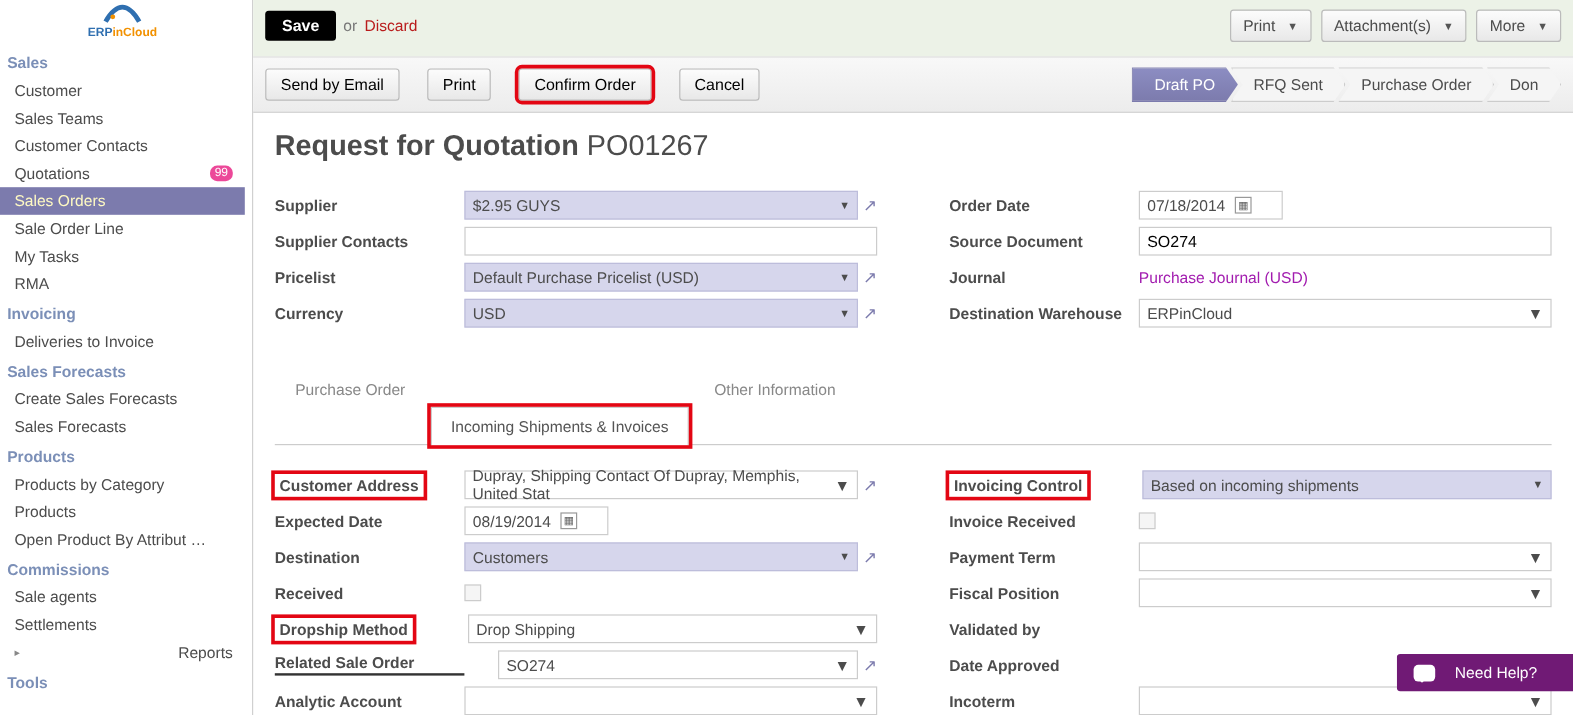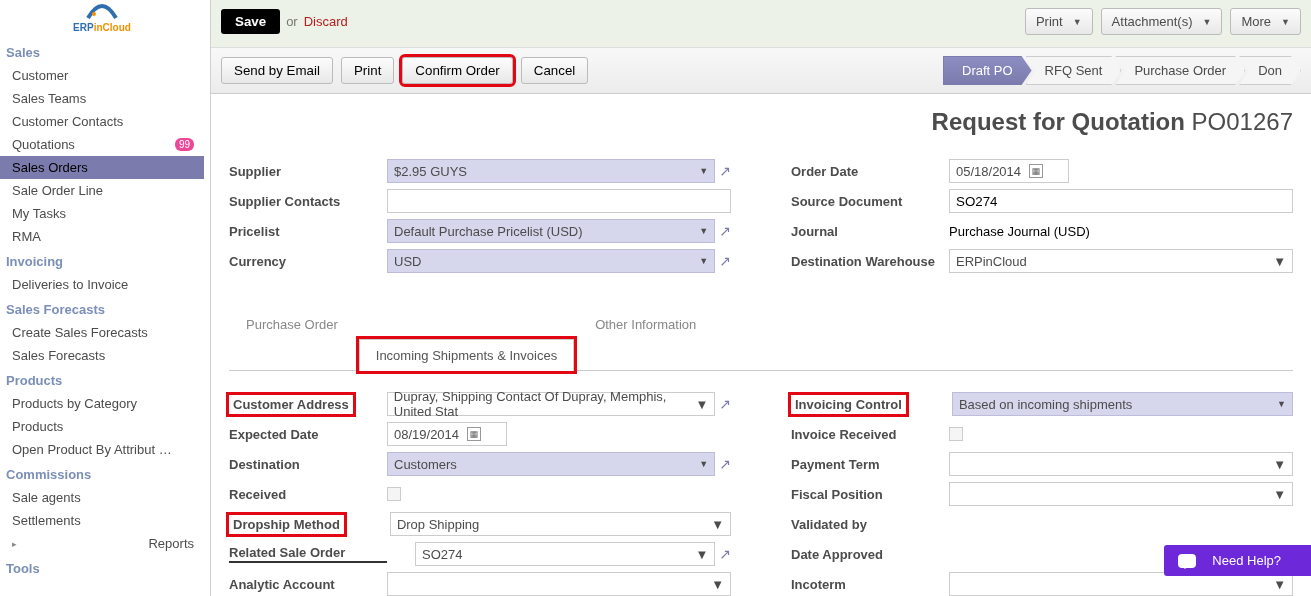--- a/index.html
+++ b/index.html
@@ -3,62 +3,62 @@
 <meta charset="utf-8">
 <style>
 * { box-sizing: border-box; margin: 0; padding: 0; font-family: Arial, Helvetica, sans-serif; }
 body { background: #fff; font-size: 13px; color: #4c4c4c; width: 1311px; }
 .layout { display: flex; }
 .sidebar { width: 210px; flex-shrink: 0; padding-right: 6px; }
 .logo { text-align: center; padding: 0 0 6px 0; color: #7b8fb7; font-size: 10px; font-weight: bold;}
 .logo svg { display:block; margin:0 auto; }
 .section-head { color: #7b8fb7; font-weight: bold; padding: 6px 4px 4px 6px; font-size: 13px; }
 .menu-item { padding: 4px 10px 4px 12px; color: #4c4c4c; cursor: pointer; position: relative; display:flex; justify-content:space-between; align-items:center;}
-.menu-item.active { background: #7c7bad; color: #000000; text-align: right; }
+.menu-item.active { background: #7c7bad; color: #fef9c3; text-align: right; }
 .menu-item .badge { background:#ec4899; color:#fff; font-size:10px; padding:1px 4px; border-radius:6px;}
 .caret-before::before { content:"▸"; font-size:9px; margin-right:4px; color:#888;}
 .main { flex: 1; border-left: 1px solid #d0d0d0; background:#fff; }
 .topbar { background: #ecf2e7; padding: 8px 10px 12px 10px; display: flex; align-items: center; gap:6px;}
 .save-btn { background:#000; color:#fff; padding:5px 14px; border:none; border-radius:3px; font-weight:bold; cursor:pointer;}
 .or {color:#777;}
 .discard {color:#b91c1c; cursor:pointer;}
 .top-right { margin-left:auto; display:flex; gap:8px;}
 .drop-btn { background:linear-gradient(#fcfcfc,#e8e8e8); border:1px solid #bbb; padding:5px 10px; border-radius:3px; cursor:pointer; display:flex; align-items:center; gap:6px;}
 .caret-down::after{content:"▼"; font-size:9px; margin-left:4px; color:#555;}
-.actionbar {background:linear-gradient(#f8f8f8,#ececec); border-top:1px solid #ddd; border-bottom:1px solid #ccc; padding:8px 10px; display:flex; align-items:center; gap:8px; position:relative;}
+.actionbar {background:linear-gradient(#f8f8f8,#ececec); border-top:1px solid #ddd; border-bottom:1px solid #ccc; padding:8px 10px; display:flex; align-items:center; gap:23px; position:relative;}
 .std-btn {background:linear-gradient(#fcfcfc,#e8e8e8); border:1px solid #bbb; padding:5px 12px; border-radius:3px; cursor:pointer;}
 .redbox {outline:3px solid #e30613;}
 .status-steps {margin-left:auto; display:flex;}
 .step {padding:6px 18px; background:#f5f5f5; border:1px solid #ccc; position:relative; clip-path: polygon(0 0, calc(100% - 10px) 0, 100% 50%, calc(100% - 10px) 100%, 0 100%, 10px 50%); margin-left:-6px; cursor:pointer;}
 .step.first{clip-path: polygon(0 0, calc(100% - 10px) 0, 100% 50%, calc(100% - 10px) 100%, 0 100%); margin-left:0;}
 .step.active{background:linear-gradient(#8c8dc2,#7c7bad); color:#fff; border-color:#7c7bad;}
 .content {padding:14px 18px 40px 18px;}
-h1 {font-size:24px; font-weight:bold; color:#4c4c4c; margin-bottom:18px;text-align:right;}
+h1 {font-size:24px; font-weight:bold; color:#4c4c4c; margin-bottom:18px;}
 h1 .suffix{font-weight:normal;}
 .form-grid {display:flex; gap:60px;}
 .col {flex:1;}
 .row {display:flex; align-items:center; margin:4px 0; min-height:26px;}
 .row label {width:158px; font-weight:bold; color:#4c4c4c; flex-shrink:0;}
 .row label.redbox{outline:3px solid #e30613; padding:2px 4px; width:auto; margin-right:4px;}
 .row label.u{font-weight:bold; border-bottom:2px solid #333; padding-bottom:1px;}
 .lav-select{flex:1; background:#d6d6ec; border:1px solid #bdbddb; height:24px; display:flex; align-items:center; padding:0 6px; justify-content:space-between; cursor:pointer;}
 .lav-select .tri{font-size:9px;}
 .plain-select{flex:1; background:#fff; border:1px solid #ccc; height:24px; display:flex; align-items:center; padding:0 6px; justify-content:space-between; cursor:pointer;}
 .plain-input{flex:1; background:#fff; border:1px solid #ccc; height:24px; padding:0 6px;}
 .date-input{background:#fff; border:1px solid #ccc; height:24px; padding:0 6px; display:flex; align-items:center; gap:8px; width:120px;}
 .date-icon{border:1px solid #999; width:14px; height:14px; display:inline-flex; align-items:center; justify-content:center; font-size:9px; color:#666;}
 .launch-icon{color:#7c7bad; margin-left:4px; cursor:pointer; font-size:14px;}
 .tabs{margin-top:30px; border-bottom:1px solid #ccc; display:flex; gap:4px;}
 .tab{padding:8px 16px; color:#888; cursor:pointer; border:1px solid transparent; border-bottom:none;}
 .tab.active{color:#555; border-color:#ccc; background:#fff; position:relative; top:1px;margin-top:30px;}
 .tab.redbox{outline:3px solid #e30613;}
 .tabpanel{padding-top:16px;}
 .checkbox{width:14px;height:14px;border:1px solid #ccc;background:#f5f5f5;}
-.linkish{color:#000000;}
-.need-help{position:fixed; bottom:20px; right:0; background:#6d28d9; color:#fff; padding:8px 30px 8px 14px; display:flex; align-items:center; gap:16px; border-radius:3px 0 0 3px;}
+.linkish{color:#a21caf;}
+.need-help{position:fixed; bottom:20px; right:0; background:#701a75; color:#fff; padding:8px 30px 8px 14px; display:flex; align-items:center; gap:16px; border-radius:3px 0 0 3px;}
 .need-help .bubble{width:18px;height:14px;background:#fff;border-radius:4px;position:relative;}
 .need-help .bubble::after{content:"";position:absolute;bottom:-4px;left:4px;border:3px solid transparent;border-top-color:#fff;}
 </style>
 </head>
 <body>
 
 <div class="layout">
   <div class="sidebar">
     <div class="logo">
       <svg width="40" height="22" viewBox="0 0 40 22">
@@ -185,21 +185,21 @@
                 <span>USD</span>
                 <span class="tri">▼</span>
               </div>
             <span class="launch-icon">↗</span>
           </div>
         </div>
         <div class="col">
           <div class="row">
             <label>Order Date</label>
             <div class="date-input">
-                <span>05/18/2014</span>
+                <span>07/18/2014</span>
                 <span class="date-icon">▦</span>
               </div>
           </div>
           <div class="row">
             <label>Source Document</label>
             <input class="plain-input" value="SO274" style="">
           </div>
           <div class="row">
             <label>Journal</label>
             <span class="linkish">Purchase Journal (USD)</span>

